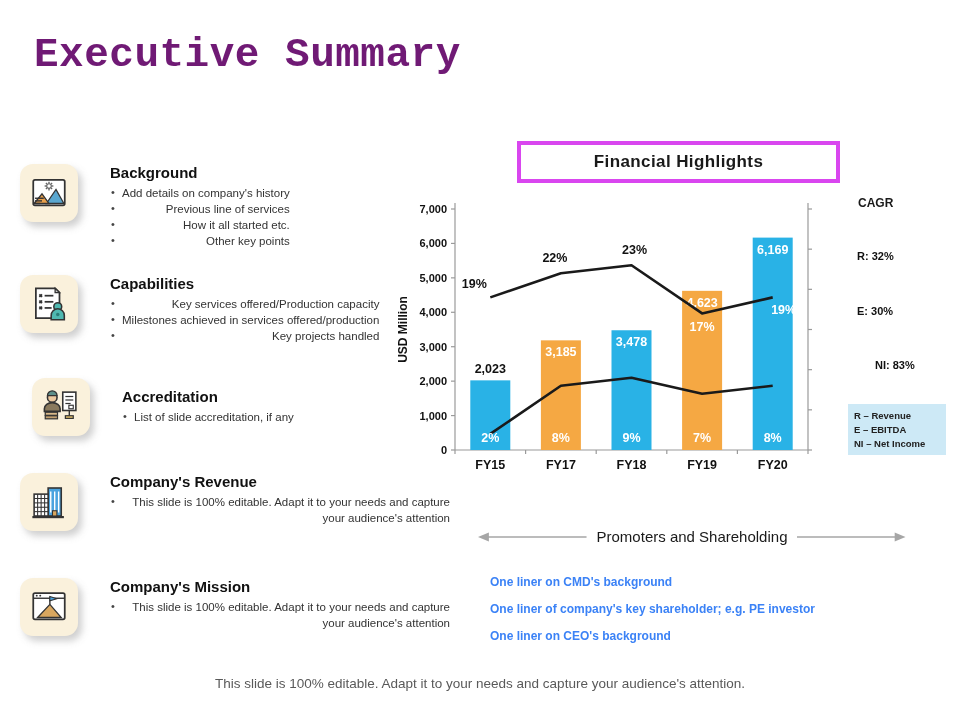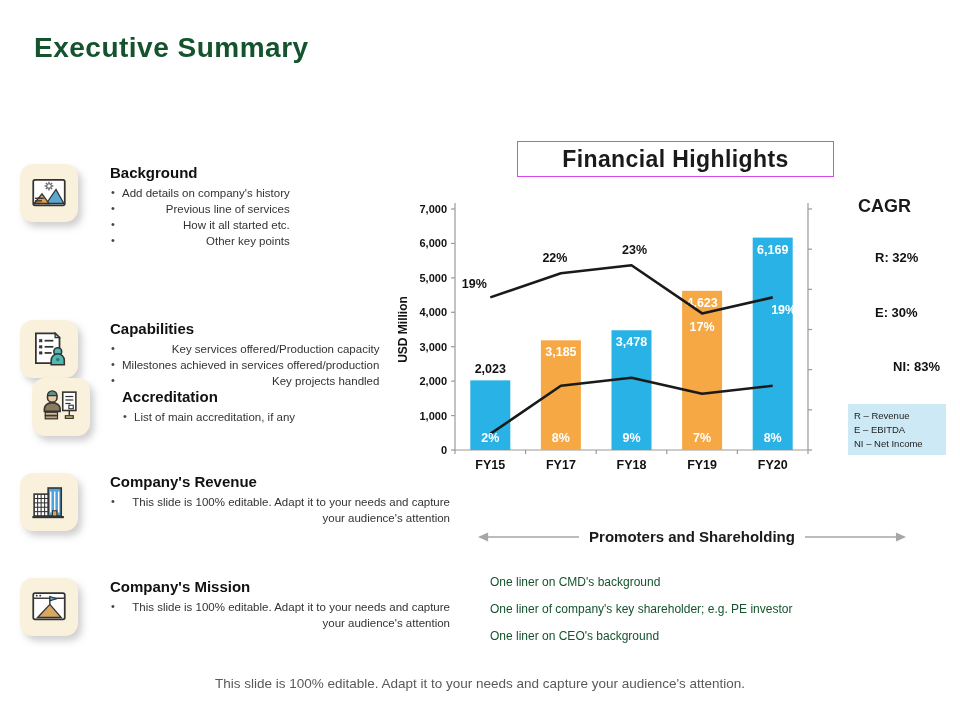--- a/index.html
+++ b/index.html
@@ -2,55 +2,55 @@
 <html><head>
 <meta charset="utf-8">
 <style>
   html,body{margin:0;padding:0;}
   body{
     width:960px;height:720px;background:#ffffff;position:relative;overflow:hidden;
     font-family:"Liberation Sans", sans-serif;color:#1a1a1a;
   }
   .abs{position:absolute;}
   
-  #slide-title{left:34px;top:32px;font-size:28px;font-weight:700;letter-spacing:.5px;color:#14532d;}
+  #slide-title{left:34px;top:32px;font-size:41px;font-weight:700;letter-spacing:.5px;color:#701a75;font-family:Liberation Mono, monospace;}
   
   .section{position:absolute;left:20px;width:430px;display:flex;align-items:flex-start;}
   .icon-tile{
     width:58px;height:58px;border-radius:13px;background:#faf1dc;flex:0 0 58px;
     box-shadow:4px 5px 7px rgba(120,120,120,.35);display:flex;align-items:center;justify-content:center;
   }
   .icon-tile svg{width:42px;height:42px;display:block;}
   .sec-text{margin-left:32px;padding-top:0;}
   .sec-title{font-size:15px;font-weight:700;margin:0 0 4px 0;color:#111;}
   .sec-bullets{list-style:none;margin:0;padding:0;}
   .sec-bullets li{
     font-size:11.5px;color:#333;line-height:1.4;padding-left:12px;position:relative;max-width:330px;text-align:right;
   }
   .sec-bullets li::before{content:"•";position:absolute;left:1px;top:0;color:#444;font-size:11px;}
   
   #chart-title-box{
-    left:517px;top:141px;width:315px;height:34px;border:1px solid #d946ef;background:#fff;
-    display:flex;align-items:center;justify-content:center;font-size:23px;font-weight:700;letter-spacing:.4px;
+    left:517px;top:141px;width:315px;height:34px;border:4px solid #d946ef;background:#fff;
+    display:flex;align-items:center;justify-content:center;font-size:17px;font-weight:700;letter-spacing:.4px;
   }
   #chart-svg{left:393px;top:197px;}
   
   #cagr{left:845px;top:196px;width:112px;height:270px;}
-  #cagr-title{position:absolute;left:13px;top:0;font-size:18px;font-weight:700;}
-  .cagr-item{position:absolute;left:30px;font-size:13px;font-weight:700;color:#111;}
+  #cagr-title{position:absolute;left:13px;top:0;font-size:12px;font-weight:700;}
+  .cagr-item{position:absolute;left:12px;font-size:11px;font-weight:700;color:#111;}
   #cagr-legend{
     position:absolute;left:3px;top:208px;width:88px;padding:5px 4px 5px 6px;
-    font-size:9.5px;line-height:1.45;color:#222;
+    font-size:9.5px;line-height:1.45;color:#222;font-weight:bold;
   }
   
   #promoters{left:478px;top:528px;width:428px;}
   #promoters-head{display:flex;align-items:center;gap:6px;}
-  #promoters-title{font-size:15px;font-weight:700;white-space:nowrap;padding:0 4px;}
+  #promoters-title{font-size:15px;font-weight:400;white-space:nowrap;padding:0 4px;}
   .arrow-svg{flex:1;height:12px;}
-  .promo-line{font-size:12px;font-weight:400;color:#14532d;margin-top:13px;}
+  .promo-line{font-size:12px;font-weight:700;color:#3b82f6;margin-top:13px;}
   #promo-lines{margin-top:30px;padding-left:12px;}
   
   #footer{left:0;top:676px;width:960px;text-align:center;font-size:13.5px;color:#595959;}
 </style>
 </head>
 <body>
 
 <div class="abs" id="slide-title">Executive Summary</div>
 
 <div id="sections-root">
@@ -78,21 +78,21 @@
       <div class="sec-text">
         <h3 class="sec-title">Background</h3>
         <ul class="sec-bullets">
           <li>Add details on company's history</li>
           <li>Previous line of services</li>
           <li>How it all started etc.</li>
           <li>Other key points</li>
         </ul>
       </div>
     </div>
-    <div class="section" style="top: 275px; margin-top: 45px;">
+    <div class="section" style="top: 275px;">
       <div class="icon-tile">
         <svg viewBox="0 0 48 48">
           <path d="M9 6 h22 l5 5 v29 h-27 z" fill="#fff" stroke="#333" stroke-width="2"></path>
           <path d="M31 6 l5 5 h-5 z" fill="#ccc" stroke="#333" stroke-width="1.5"></path>
           <g stroke="#333" stroke-width="2">
             <line x1="13" y1="13" x2="16" y2="16"></line>
             <line x1="16" y1="13" x2="13" y2="16"></line>
             <line x1="19" y1="14.5" x2="29" y2="14.5"></line>
             <line x1="13" y1="20" x2="16" y2="23"></line>
             <line x1="16" y1="20" x2="13" y2="23"></line>
@@ -130,21 +130,21 @@
             <line x1="29" y1="20" x2="35" y2="20"></line>
           </g>
           <rect x="33" y="22" width="5" height="4" fill="#fff" stroke="#333" stroke-width="1.3"></rect>
           <line x1="33.5" y1="28" x2="33.5" y2="34" stroke="#333" stroke-width="1.6"></line>
           <rect x="29" y="34" width="9" height="3" fill="#e8c56d" stroke="#333" stroke-width="1.4"></rect>
         </svg>
       </div>
       <div class="sec-text" style="padding-top: 10px;">
         <h3 class="sec-title">Accreditation</h3>
         <ul class="sec-bullets">
-          <li>List of main accreditation, if any</li>
+          <li>List of slide accreditation, if any</li>
         </ul>
       </div>
     </div>
     <div class="section" style="top: 473px;">
       <div class="icon-tile">
         <svg viewBox="0 0 48 48">
           <rect x="23" y="8" width="15" height="32" fill="#4aa3df" stroke="#333" stroke-width="1.8"></rect>
           <g stroke="#fff" stroke-width="1.6">
             <line x1="26" y1="12" x2="26" y2="36"></line>
             <line x1="30.5" y1="12" x2="30.5" y2="36"></line>

